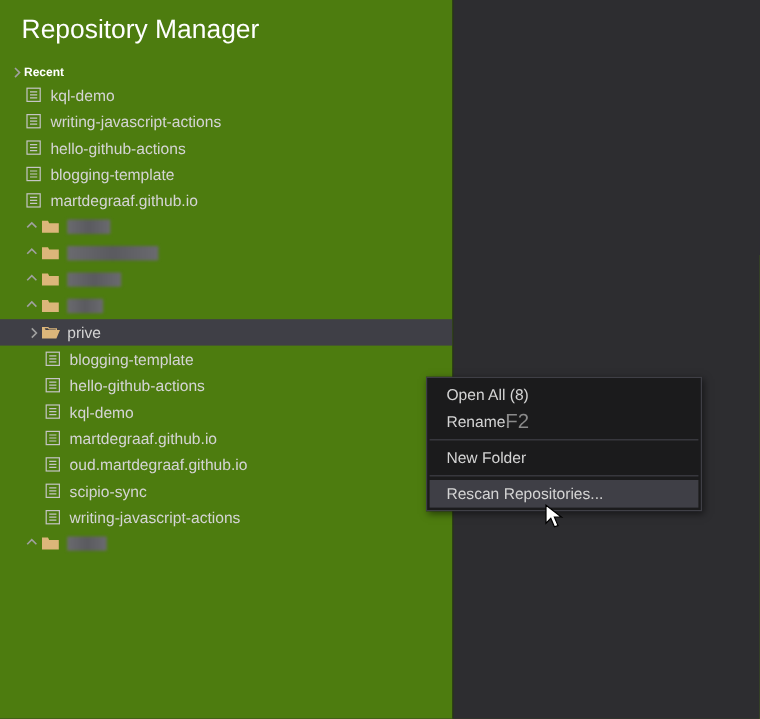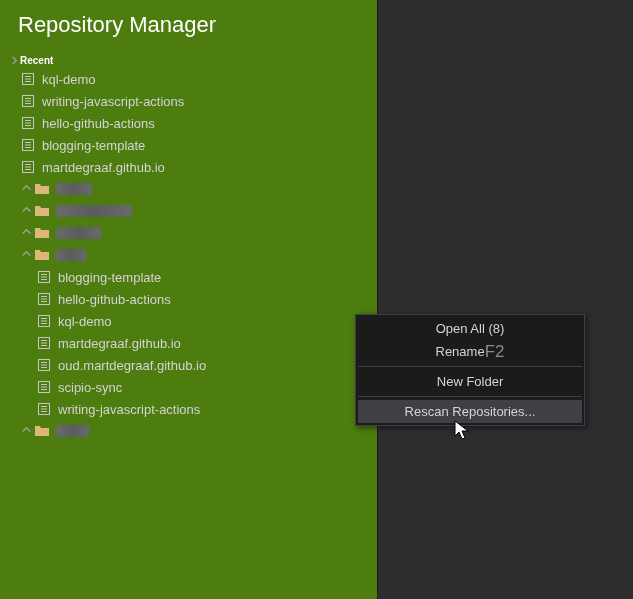--- a/index.html
+++ b/index.html
@@ -88,21 +88,21 @@
     width: 230px;
     background: #1b1b1c;
     border: 1px solid #3f3f46;
     box-shadow: 2px 2px 6px rgba(0,0,0,0.5);
     padding: 2px;
     z-index: 100;
   }
   .menu-item {
     display: flex;
     align-items: center;
-    justify-content: center;
+    justify-content: flex-start;
     height: 23px;
     padding: 0 14px;
     color: #d4d4d4;
     cursor: pointer;
     font-size: 13px;
   }
   .menu-item:hover, .menu-item.hovered { background: #3f3f46; }
   .menu-item .shortcut { color: #8a8a8a; font-size: 17px; }
   .menu-sep {
     height: 1px;
@@ -236,20 +236,34 @@
           </svg>
         </span>
       <span class="folder-icon">
           <svg viewBox="0 0 16 14">
             <path d="M1 3 L1 12 L15 12 L15 4 L7 4 L6 2 L1 2 Z" fill="#dcb67a"></path>
           </svg>
         </span>
       <span class="blur" style="width:30px"></span>
     </div>
 
+    <div class="item depth1 selected">
+      <span class="chev down">
+          <svg viewBox="0 0 10 10">
+            <path d="M2 2 L8 2 L8 8"></path>
+          </svg>
+        </span>
+      <span class="folder-icon">
+          <svg viewBox="0 0 16 14">
+            <path d="M1 3 L1 12 L13 12 L16 5 L4 5 L3 3 Z" fill="#dcb67a"></path>
+            <path d="M1 3 L6 3 L7 4 L13 4 L13 5" fill="none" stroke="#dcb67a" stroke-width="1"></path>
+          </svg>
+        </span>
+      <span class="label">prive</span>
+    </div>
 
     <div class="item depth2">
       <span class="repo-icon">
           <svg viewBox="0 0 14 14">
             <rect x="1.5" y="1.5" width="11" height="11"></rect>
             <line x1="4" y1="4.5" x2="10" y2="4.5"></line>
             <line x1="4" y1="7" x2="10" y2="7"></line>
             <line x1="4" y1="9.5" x2="10" y2="9.5"></line>
           </svg>
         </span>

